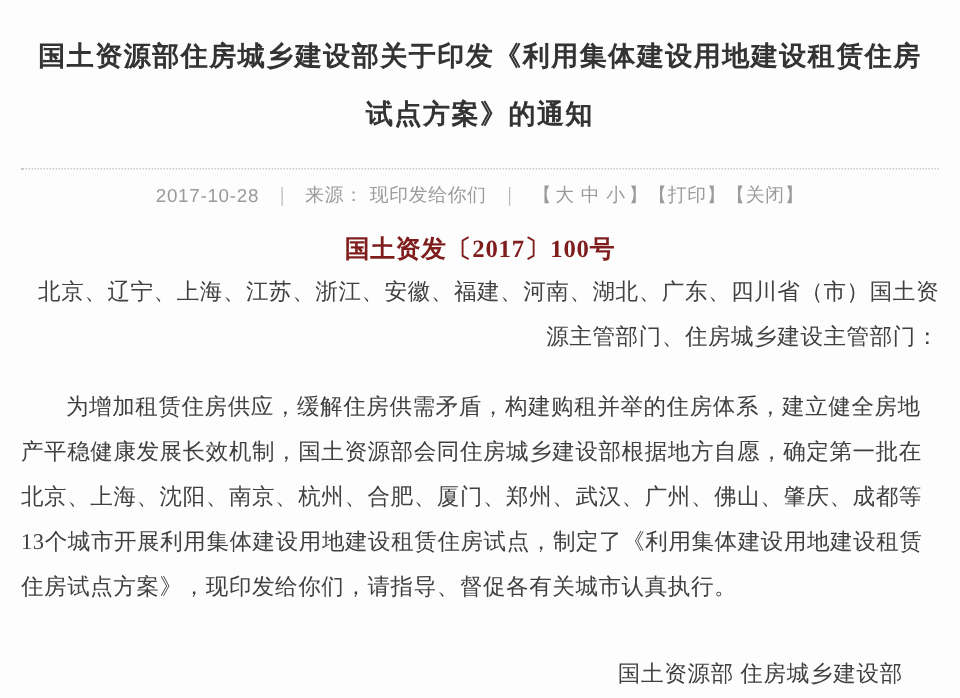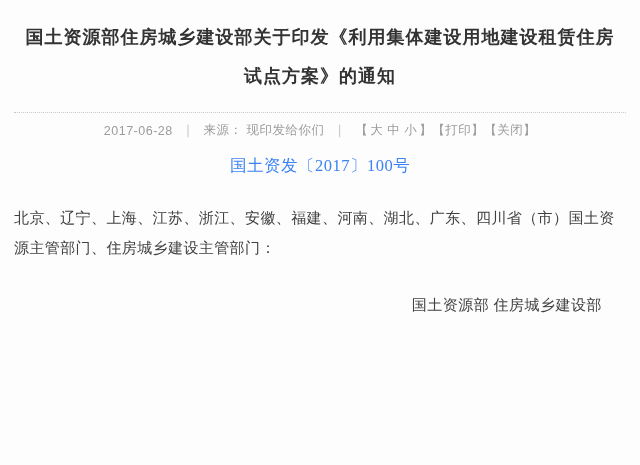--- a/index.html
+++ b/index.html
@@ -37,33 +37,33 @@
     letter-spacing: 0.5px;
   }
   .meta-line span { vertical-align: middle; }
   .meta-sep { padding: 0 5px; color: #b5b5b5; }
   .meta-link { cursor: pointer; }
   .font-ctrl { padding: 0 2px; cursor: pointer; }
 
   .doc-number {
     text-align: center;
     font-size: 16.5px;
-    font-weight: normal;
-    color: #3b82f6;
+    font-weight: bold;
+    color: #7f1d1d;
     margin-top: 16px;
     letter-spacing: 0.5px;
   }
 
   .body-text {
     font-size: 15px;
     color: #404040;
     line-height: 30px;
     letter-spacing: 0.4px;
   }
-  .para-addressees { margin-top: 26px; }
+  .para-addressees { margin-top: 3px; text-align: right; }
   .para-main { margin-top: 17px; text-indent: 2em; }
 
   .signature {
     text-align: right;
     font-size: 15px;
     color: #404040;
     margin-top: 33px;
     padding-right: 24px;
     letter-spacing: 0.5px;
   }
@@ -71,28 +71,29 @@
 </head>
 <body>
 
 <div class="page">
 
   <h1 class="article-title">国土资源部住房城乡建设部关于印发《利用集体建设用地建设租赁住房试点方案》的通知</h1>
 
   <div class="separator"></div>
 
   <div class="meta-line">
-    <span>2017-06-28</span>
+    <span>2017-10-28</span>
     <span class="meta-sep">｜</span>
     <span>来源：</span>
     <span class="meta-link">现印发给你们</span>
     <span class="meta-sep">｜</span>
     <span>【</span><span class="font-ctrl">大</span><span class="font-ctrl">中</span><span class="font-ctrl">小</span><span>】</span><span class="meta-link">【打印】</span><span class="meta-link">【关闭】</span>
   </div>
 
   <div class="doc-number">国土资发〔2017〕100号</div>
 
   <p class="body-text para-addressees">北京、辽宁、上海、江苏、浙江、安徽、福建、河南、湖北、广东、四川省（市）国土资源主管部门、住房城乡建设主管部门：</p>
 
+  <p class="body-text para-main">为增加租赁住房供应，缓解住房供需矛盾，构建购租并举的住房体系，建立健全房地产平稳健康发展长效机制，国土资源部会同住房城乡建设部根据地方自愿，确定第一批在北京、上海、沈阳、南京、杭州、合肥、厦门、郑州、武汉、广州、佛山、肇庆、成都等13个城市开展利用集体建设用地建设租赁住房试点，制定了《利用集体建设用地建设租赁住房试点方案》，现印发给你们，请指导、督促各有关城市认真执行。</p>
 
   <div class="signature">国土资源部 住房城乡建设部</div>
 
 </div>
 
 </body></html>

